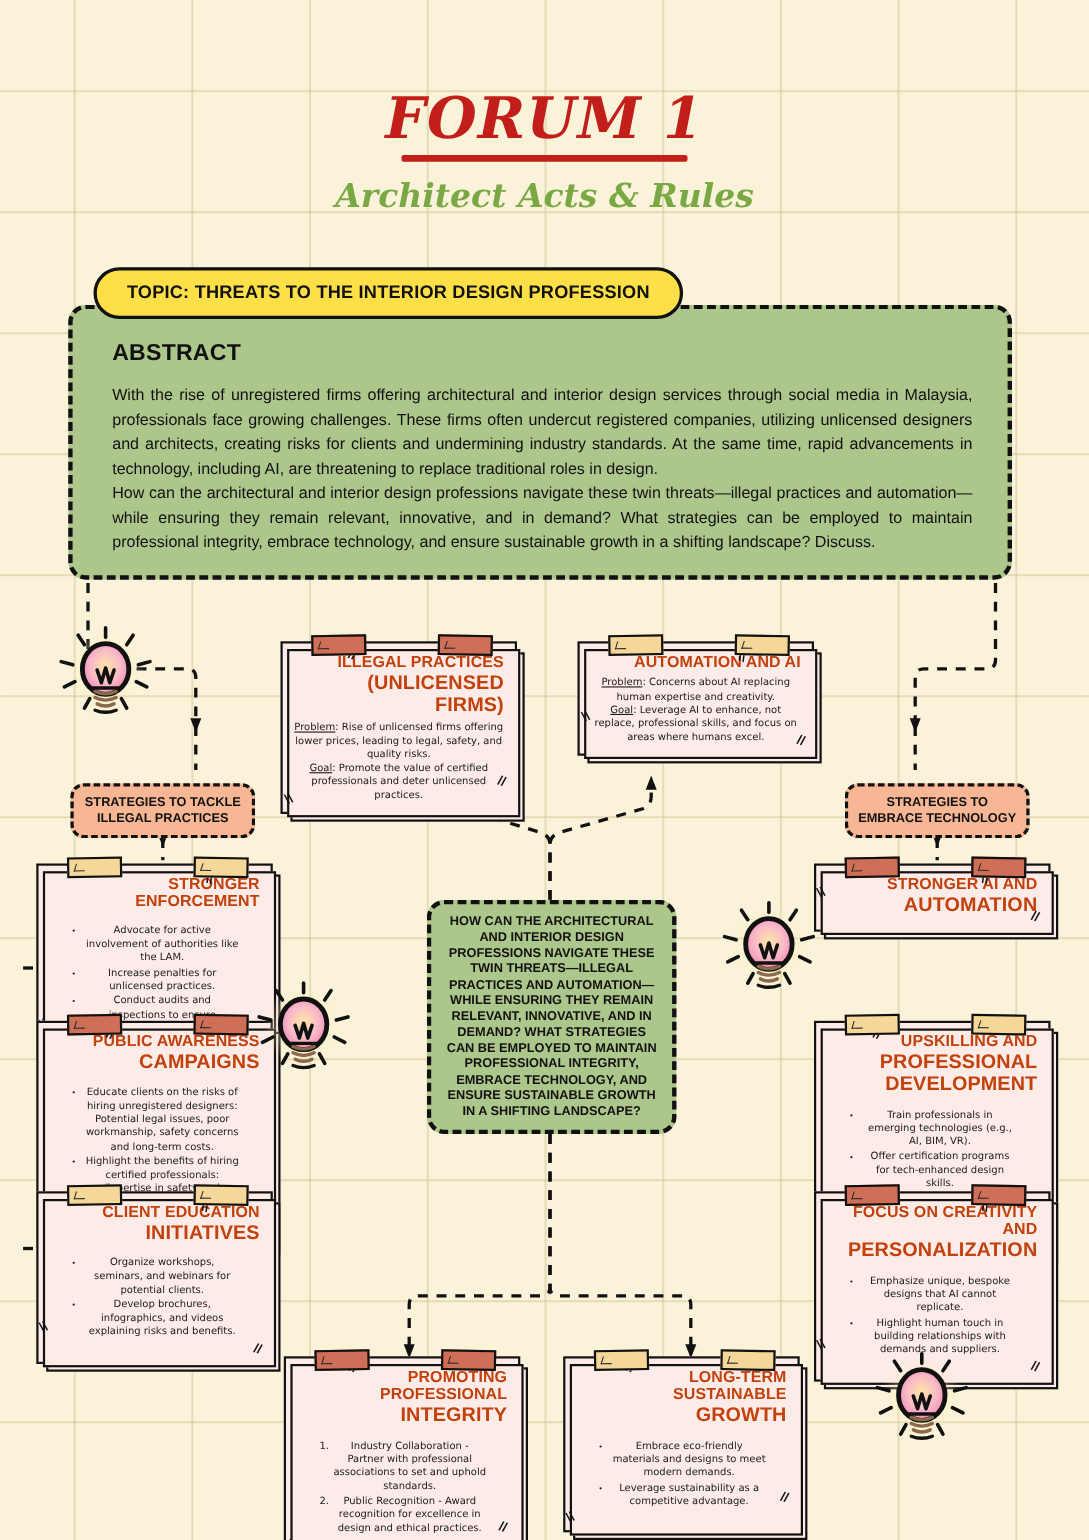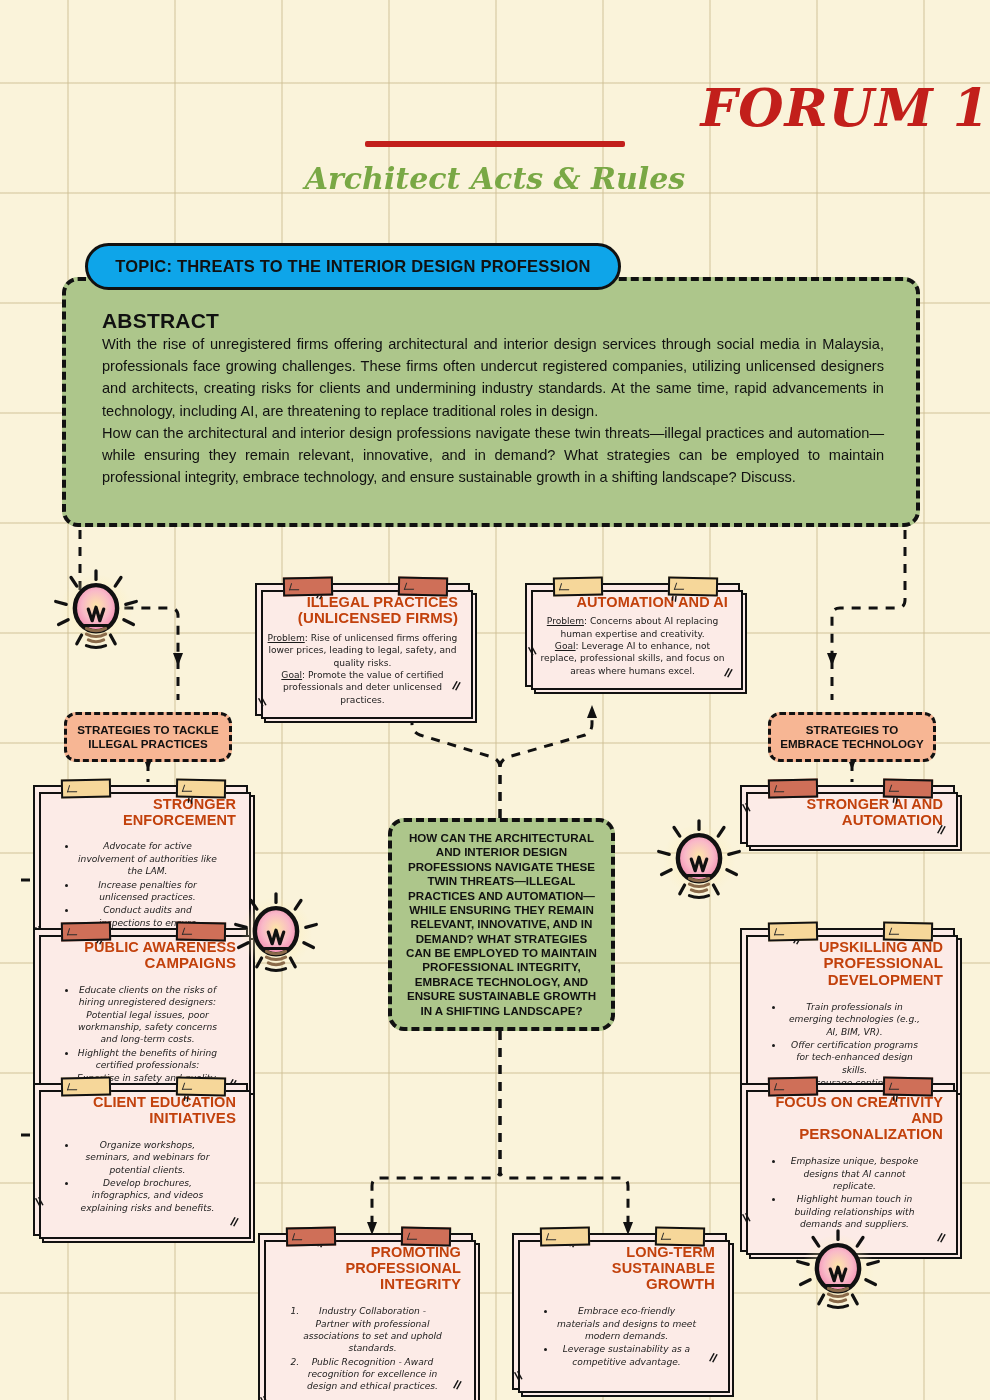--- a/index.html
+++ b/index.html
@@ -16,49 +16,49 @@
       linear-gradient(to bottom, rgba(205,190,145,.45) 1.5px, transparent 1.5px);
     background-size:107px 110px;
     background-position:-40px -28px;
     pointer-events:none;
   }
   #stage{position:absolute;inset:0;}
   svg.links{position:absolute;left:0;top:0;width:990px;height:1400px;overflow:visible;pointer-events:none;}
 
   
   .title{
-    position:absolute;left:0;right:0;top:82px;text-align:right;
+    position:absolute;left:0;right:0;top:82px;text-align:center;
     font-family:"DejaVu Serif",serif;font-weight:bold;font-style:italic;
     font-size:52px;letter-spacing:1px;color:#c21f1b;line-height:1;
   }
   .title-underline{
     position:absolute;left:50%;transform:translateX(-50%);
     top:141px;width:260px;height:6px;background:#c21f1b;border-radius:2px;
   }
   .subtitle{
     position:absolute;left:0;right:0;top:162px;text-align:center;
     font-family:"DejaVu Serif",serif;font-weight:bold;font-style:italic;
     font-size:30px;color:#79a845;line-height:1.1;
   }
 
   
   .topic-pill{
     position:absolute;left:85px;top:243px;width:530px;height:41px;
-    background:#0ea5e9;border:3.5px solid #111;border-radius:24px;
+    background:#fde047;border:3.5px solid #111;border-radius:24px;
     display:flex;align-items:center;justify-content:center;z-index:6;
     font-weight:bold;font-size:16.5px;letter-spacing:.2px;color:#111;
   }
 
   
   .abstract{
     position:absolute;left:62px;top:277px;width:858px;height:250px;
     background:#adc68b;border:4px dashed #111;border-radius:16px;
     box-sizing:border-box;padding:28px 32px 0 36px;z-index:4;
   }
-  .abstract h2{margin:0 0 0 0;font-size:21px;font-weight:bold;color:#111;letter-spacing:.2px;}
+  .abstract h2{margin:0 0 16px 0;font-size:21px;font-weight:bold;color:#111;letter-spacing:.2px;}
   .abstract p{
     margin:0;font-size:14.6px;line-height:1.52;color:#111;text-align:justify;
   }
 
   
   .card{
     position:absolute;box-sizing:border-box;
     background:#fcebe7;border:2.6px solid #111;
     padding:9px 10px 8px 10px;z-index:5;
   }
@@ -67,27 +67,27 @@
     border:2.4px solid #111;background:#fcebe7;z-index:-1;
   }
   .card:after{
     content:"";position:absolute;left:7px;top:8px;right:-9px;bottom:-9px;
     border:2.2px solid #111;background:#fcebe7;z-index:-2;
   }
   .card h3{
     margin:0 0 5px 0;text-align:right;color:#c2410c;font-weight:bold;
     font-size:14.5px;line-height:1.12;letter-spacing:.1px;
   }
-  .card h3 .sub{display:block;font-size:15px;}
+  .card h3 .sub{display:block;font-size:18px;}
   .card .body{
     font-family:"DejaVu Sans",sans-serif;
     font-size:9.1px;line-height:1.36;color:#1a1a1a;text-align:center;
   }
   .card .body u{text-decoration:underline;}
-  .card ul,.card ol{margin:12px;padding:0 6px 0 20px;text-align:center;font-style:italic;}
+  .card ul,.card ol{margin:12px;padding:0 6px 0 20px;text-align:center;}
   .card li{margin:0 0 1px 0;text-align:center;}
   .card ul{list-style:disc;}
   .card ol{list-style:decimal;}
 
   
   .tape{position:absolute;top:-8px;width:46px;height:15px;border:2px solid #111;z-index:7;}
   .tape.l{left:26px;transform:rotate(-1deg);}
   .tape.r{right:20px;transform:rotate(1deg);}
   .tape.red{background:#cf6f58;}
   .tape.yellow{background:#f6d79a;}

